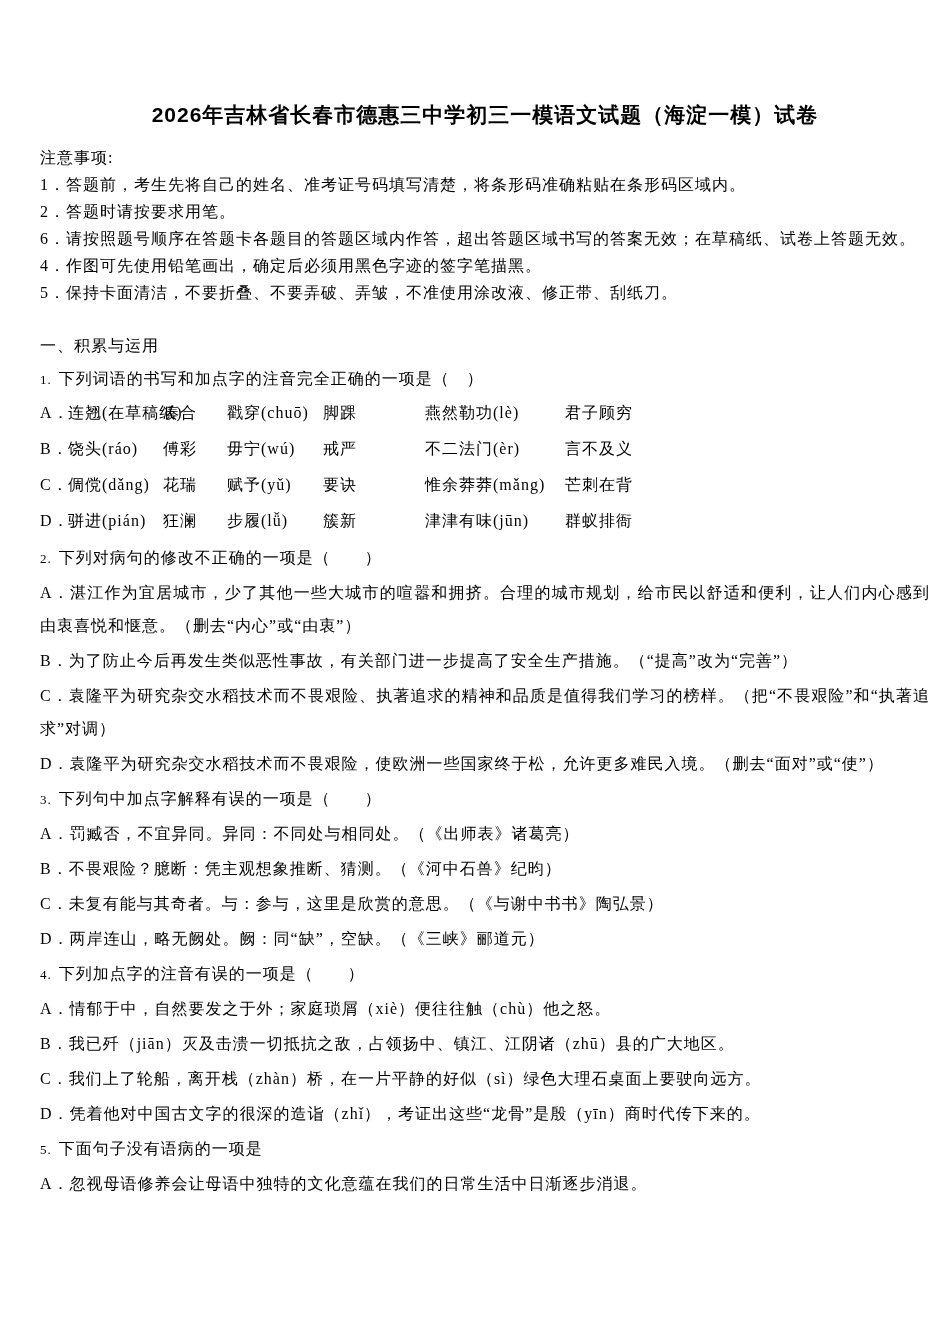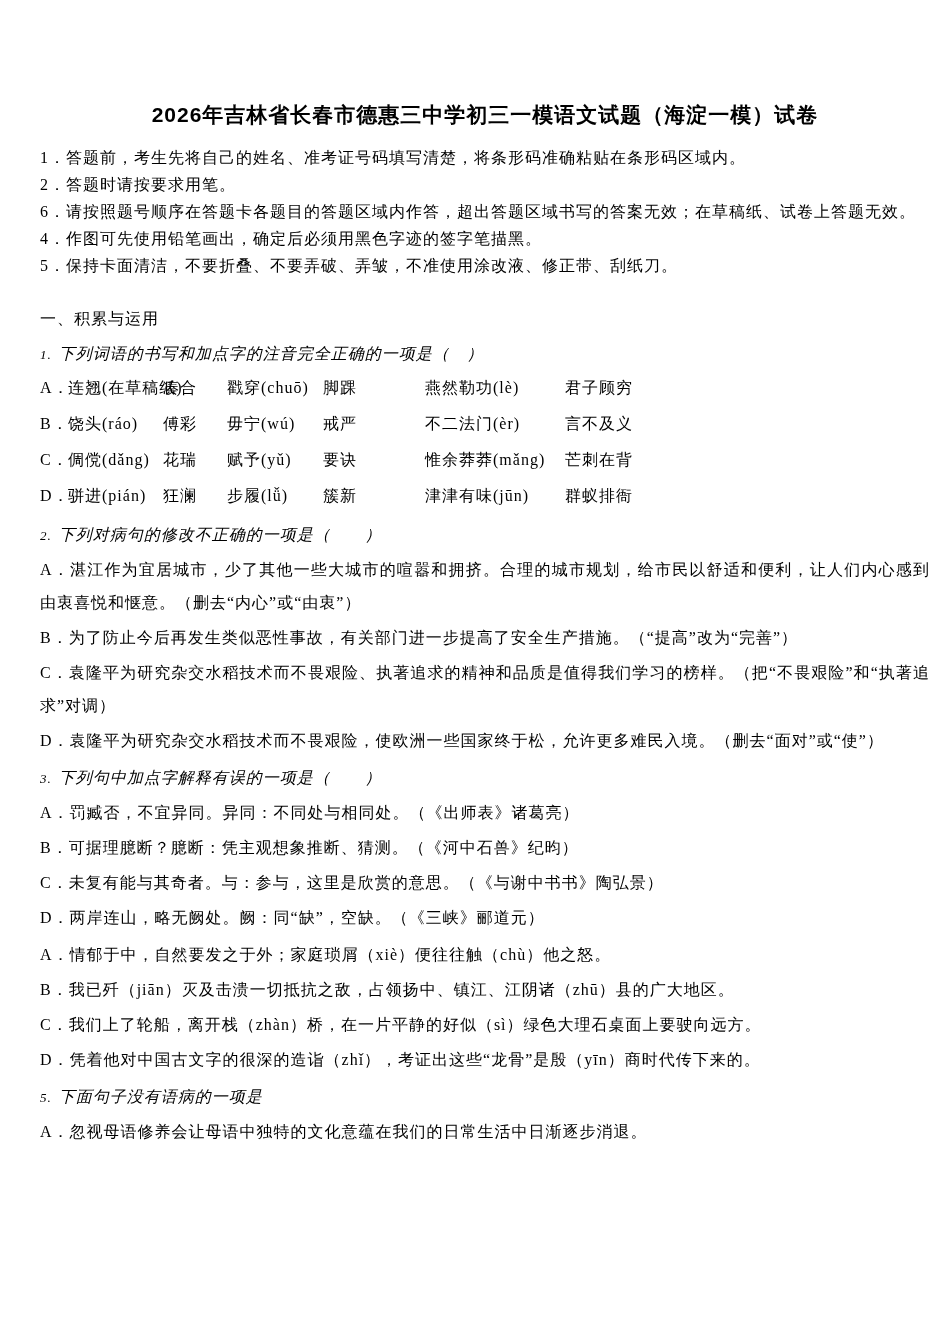--- a/index.html
+++ b/index.html
@@ -29,22 +29,20 @@
     line-height: 27px;
     text-align: justify;
   }
   .section-heading {
     margin-top: 26px;
     line-height: 28px;
   }
   .question { margin-top: 4px; }
   .stem {
     line-height: 30px;
-    margin-top: 6px;
-    font-style: italic;
   }
   .qnum {
     font-size: 13px;
     margin-right: 7px;
   }
   .q1-row {
     display: flex;
     line-height: 36px;
     white-space: nowrap;
   }
@@ -62,20 +60,21 @@
   }
 </style>
 </head>
 <body>
 
 <div class="page">
 
   <h1 class="title">2026年吉林省长春市德惠三中学初三一模语文试题（海淀一模）试卷</h1>
 
   <div class="notice">
+    <div class="notice-header">注意事项:</div>
     <div class="notice-item">1．答题前，考生先将自己的姓名、准考证号码填写清楚，将条形码准确粘贴在条形码区域内。</div>
     <div class="notice-item">2．答题时请按要求用笔。</div>
     <div class="notice-item">6．请按照题号顺序在答题卡各题目的答题区域内作答，超出答题区域书写的答案无效；在草稿纸、试卷上答题无效。</div>
     <div class="notice-item">4．作图可先使用铅笔画出，确定后必须用黑色字迹的签字笔描黑。</div>
     <div class="notice-item">5．保持卡面清洁，不要折叠、不要弄破、弄皱，不准使用涂改液、修正带、刮纸刀。</div>
   </div>
 
   <div class="section-heading">一、积累与运用</div>
 
   <div class="question">
@@ -128,26 +127,29 @@
     <div class="option"><span>B．</span><span>为了防止今后再发生类似恶性事故，有关部门进一步提高了安全生产措施。（“提高”改为“完善”）</span></div>
     <div class="option"><span>C．</span><span>袁隆平为研究杂交水稻技术而不畏艰险、执著追求的精神和品质是值得我们学习的榜样。（把“不畏艰险”和“执著追求”对调）</span></div>
     <div class="option"><span>D．</span><span>袁隆平为研究杂交水稻技术而不畏艰险，使欧洲一些国家终于松，允许更多难民入境。（删去“面对”或“使”）</span></div>
   </div>
 
   <div class="question">
     <div class="stem">
       <span class="qnum">3.</span><span>下列句中加点字解释有误的一项是（　　）</span>
     </div>
     <div class="option"><span>A．</span><span>罚臧否，不宜异同。异同：不同处与相同处。（《出师表》诸葛亮）</span></div>
-    <div class="option"><span>B．</span><span>可据理臆断？臆断：凭主观想象推断、猜测。（《河中石兽》纪昀）</span></div>
+    <div class="option"><span>B．</span><span>不畏艰险？臆断：凭主观想象推断、猜测。（《河中石兽》纪昀）</span></div>
     <div class="option"><span>C．</span><span>未复有能与其奇者。与：参与，这里是欣赏的意思。（《与谢中书书》陶弘景）</span></div>
     <div class="option"><span>D．</span><span>两岸连山，略无阙处。阙：同“缺”，空缺。（《三峡》郦道元）</span></div>
   </div>
 
   <div class="question">
+    <div class="stem">
+      <span class="qnum">4.</span><span>下列加点字的注音有误的一项是（　　）</span>
+    </div>
     <div class="option"><span>A．</span><span>情郁于中，自然要发之于外；家庭琐屑（xiè）便往往触（chù）他之怒。</span></div>
     <div class="option"><span>B．</span><span>我已歼（jiān）灭及击溃一切抵抗之敌，占领扬中、镇江、江阴诸（zhū）县的广大地区。</span></div>
     <div class="option"><span>C．</span><span>我们上了轮船，离开栈（zhàn）桥，在一片平静的好似（sì）绿色大理石桌面上要驶向远方。</span></div>
     <div class="option"><span>D．</span><span>凭着他对中国古文字的很深的造诣（zhǐ），考证出这些“龙骨”是殷（yīn）商时代传下来的。</span></div>
   </div>
 
   <div class="question">
     <div class="stem">
       <span class="qnum">5.</span><span>下面句子没有语病的一项是</span>
     </div>

